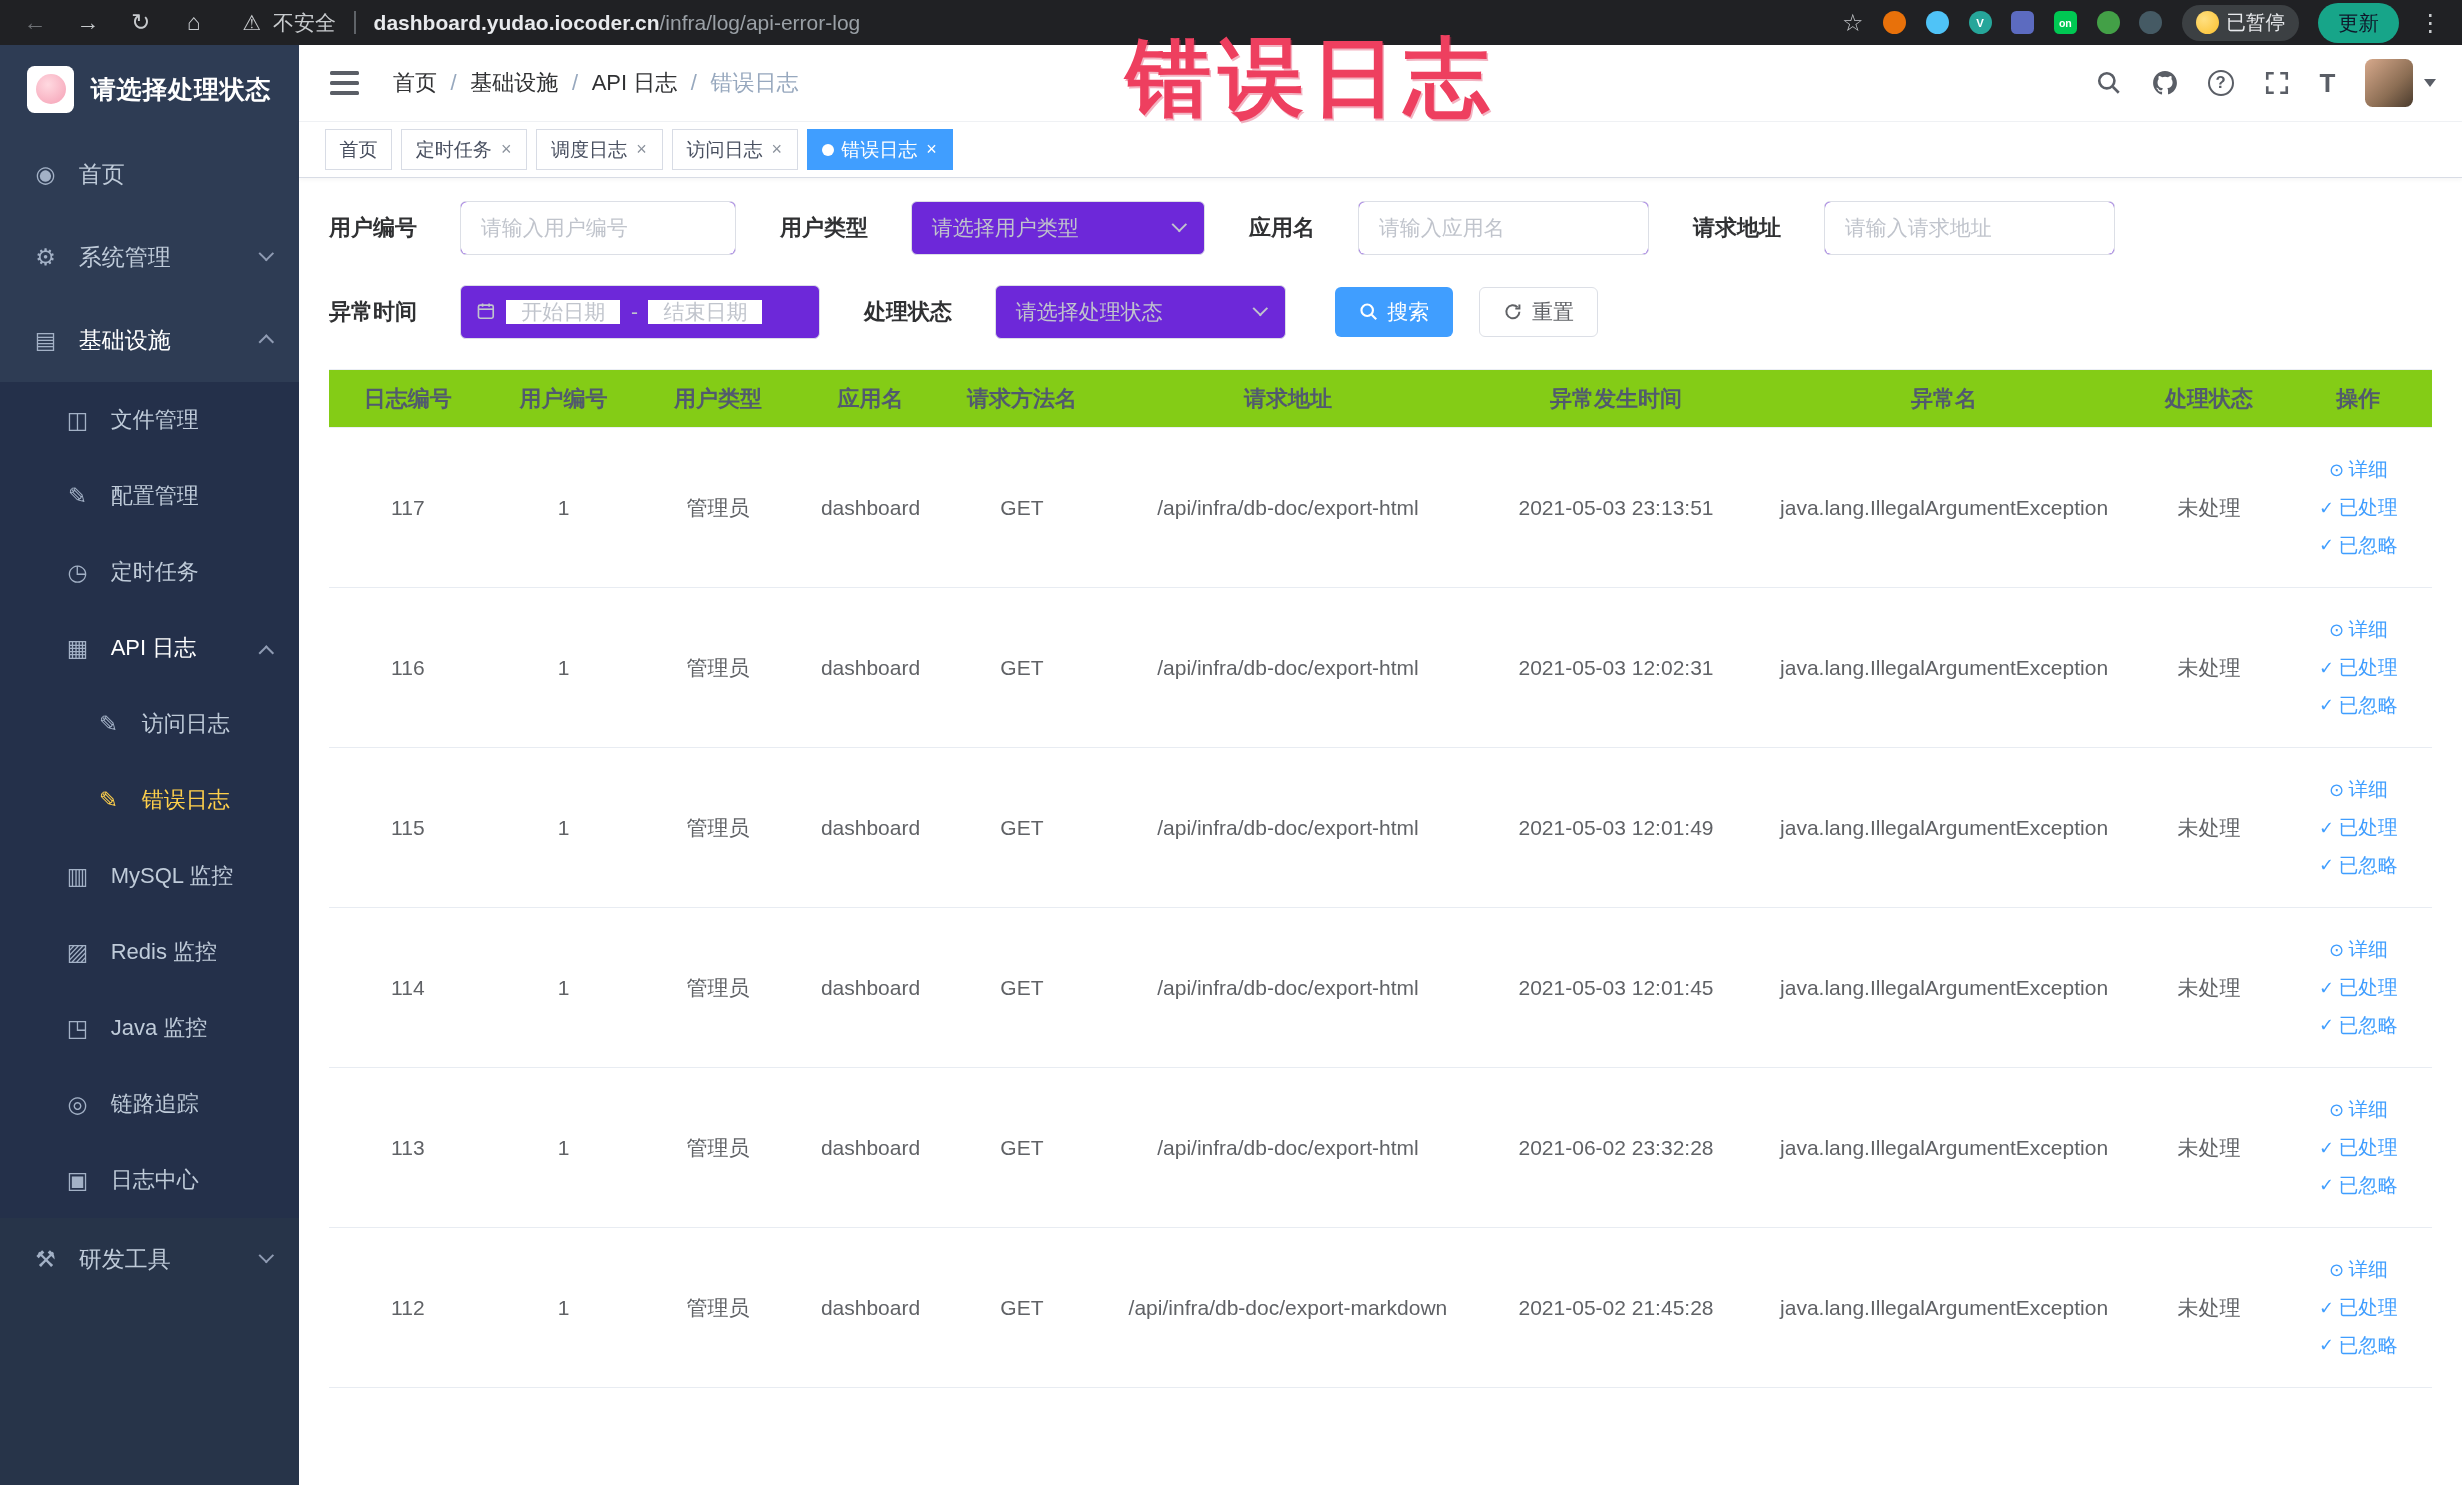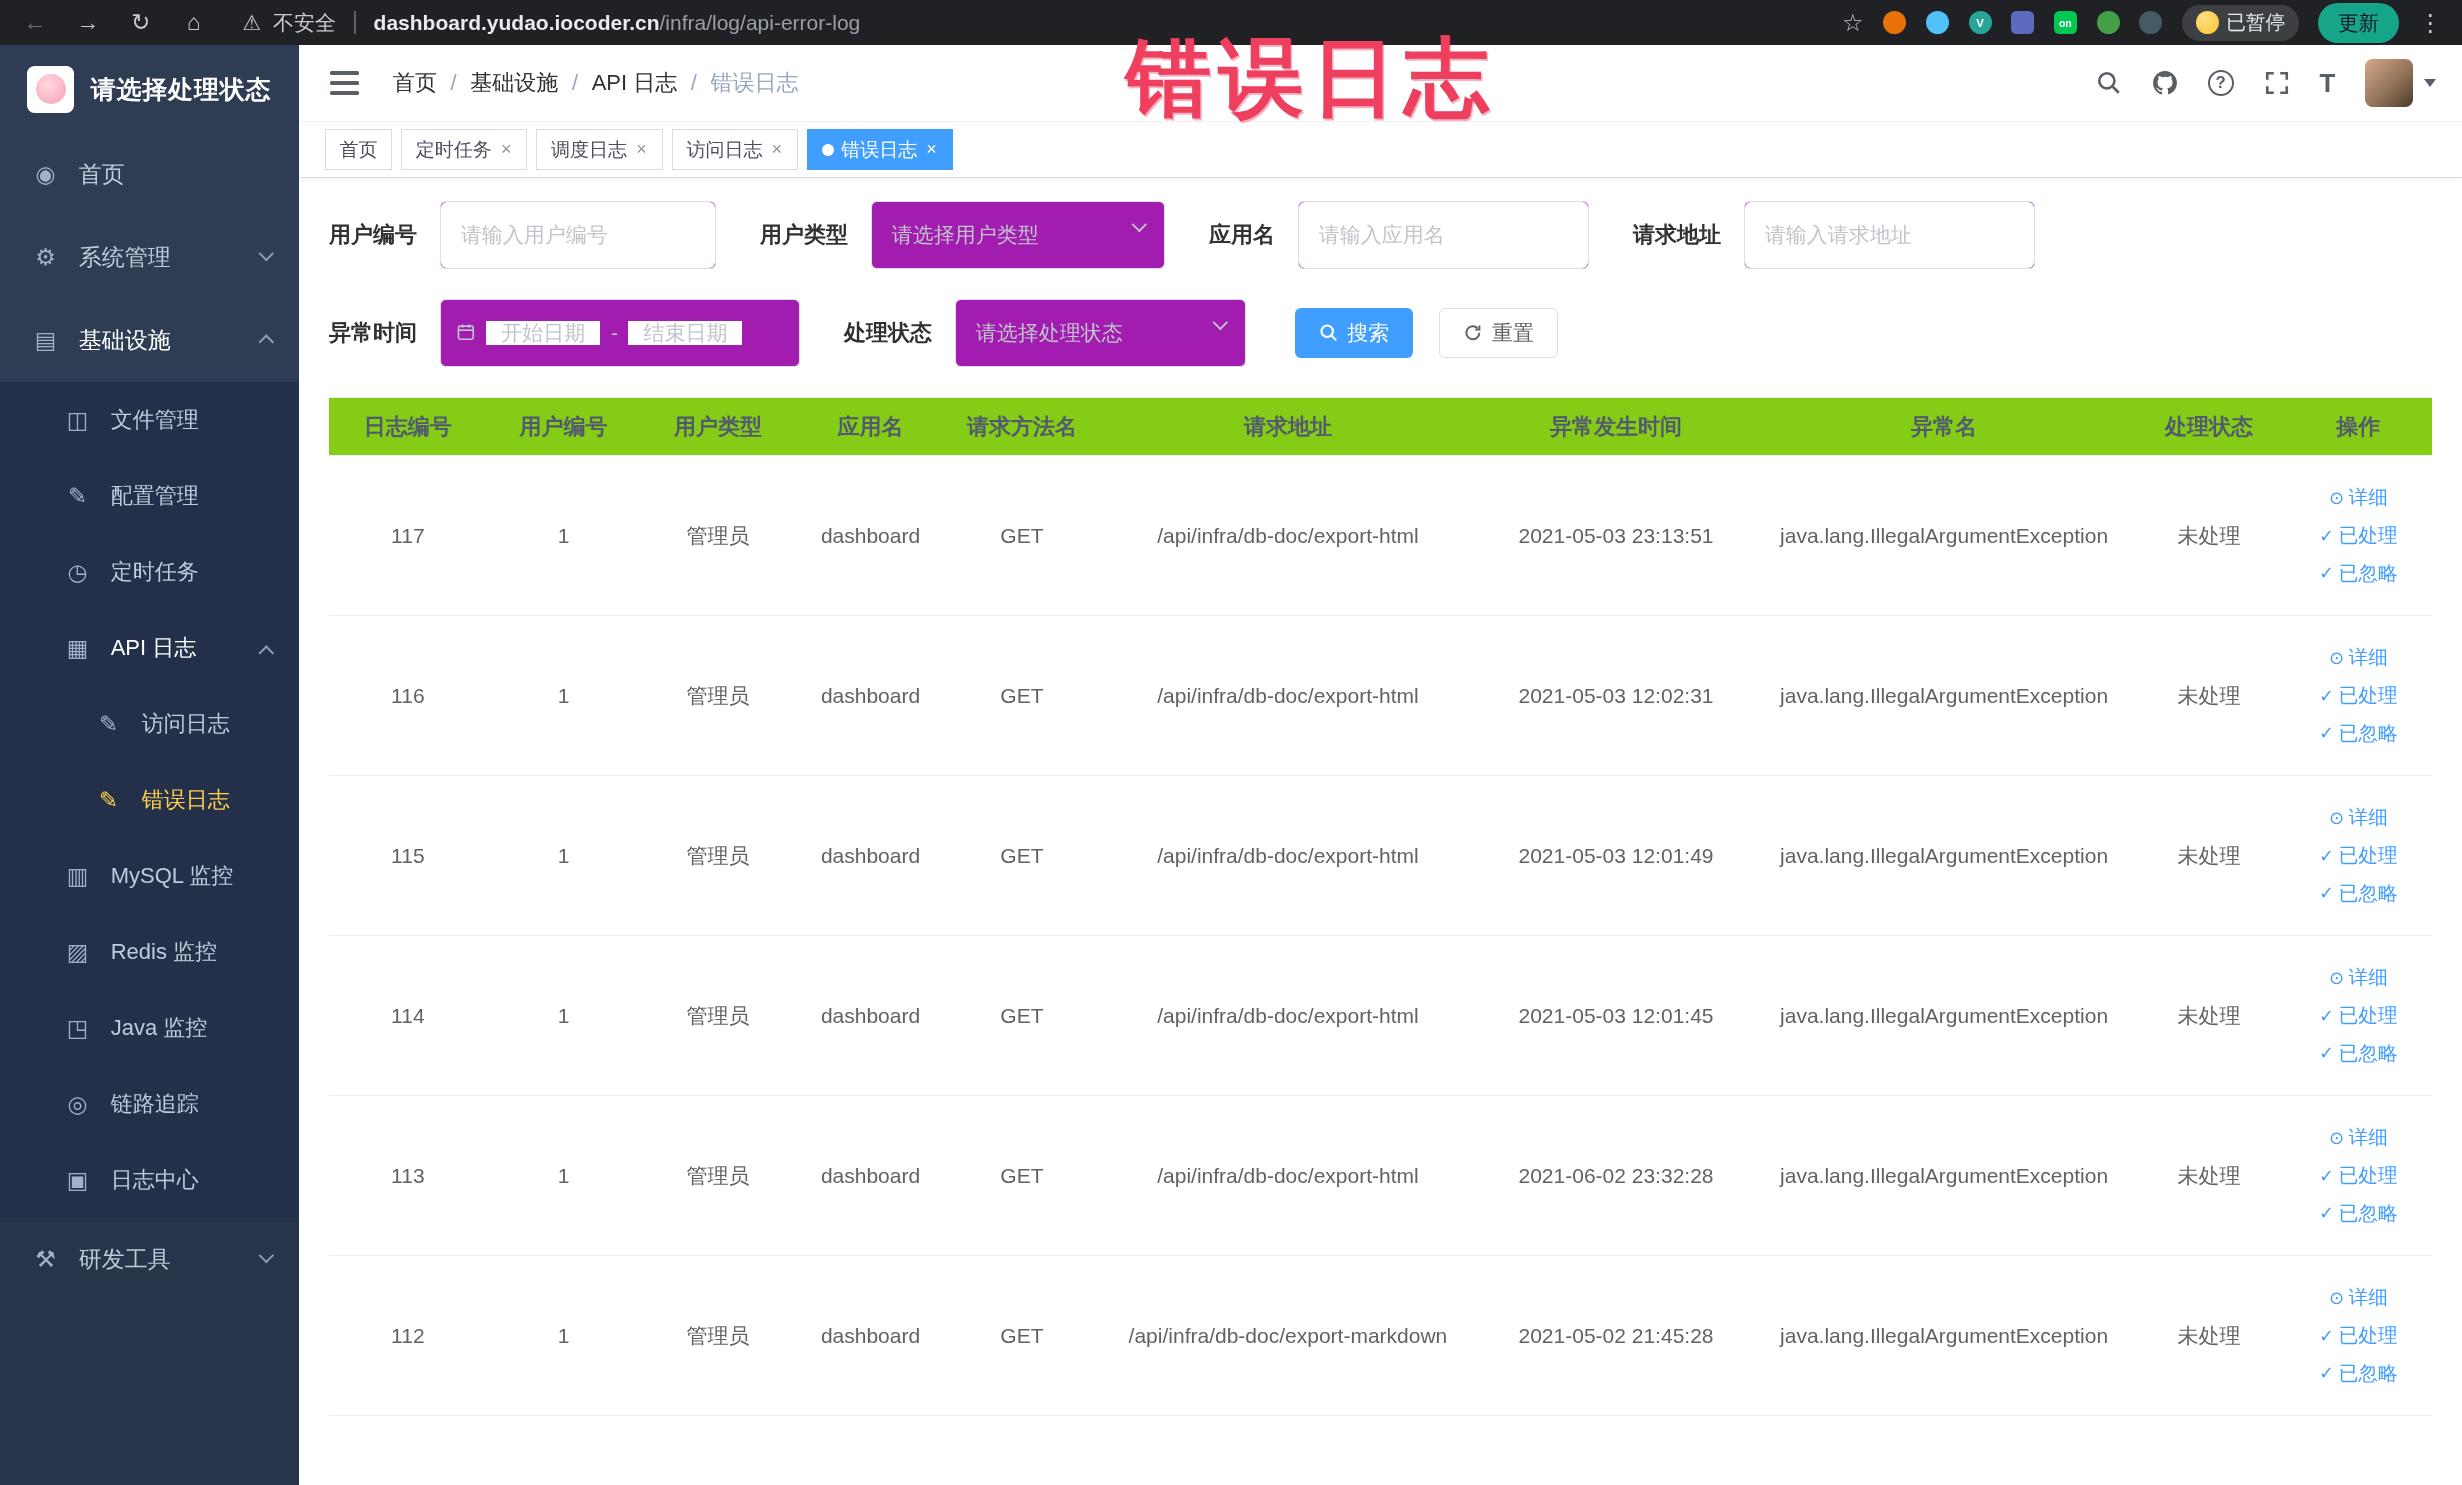--- a/index.html
+++ b/index.html
@@ -72,21 +72,21 @@
   .tag .x { font-size:18px; color:#8c939d; padding:0 1.5px; }
   .tag.active { background:#409EFF; border-color:#409EFF; color:#fff; }
   .tag.active .x { color:#fff; }
   .tag .dot { width:12px; height:12px; border-radius:50%; background:#fff; }
 
   
   .content { padding:23px 30px 1px 30px; flex:1; overflow:hidden; }
   .filter-row { display:flex; align-items:center; margin-bottom:30px; }
   .f-group { display:flex; align-items:center; margin-right:44px; }
   .f-label { font-size:22px; font-weight:bold; color:#303133; margin-right:23px; white-space:nowrap; }
-  .f-input, .f-select, .f-range { height:68px; border:1.5px solid #dcdfe6; border-radius:6px; background:#a21caf; display:flex; align-items:center; }
+  .f-input, .f-select, .f-range { height:54px; border:1.5px solid #dcdfe6; border-radius:6px; background:#6d28d9; display:flex; align-items:center;margin-left:20px; }
   .f-input input { border:none; outline:none; width:100%; height:100%; padding:0 19.7px; font-size:21px; color:#606266; border-radius:6px; }
   .f-input input::placeholder, .f-range input::placeholder { color:#c0c4cc; }
   .f-select { position:relative; padding:0 45px 0 19.7px; cursor:pointer; }
   .f-select .ph { font-size:21px; color:#c0c4cc; }
   .sel-arrow { position:absolute; right:19.7px; top:16.7px; width:10.6px; height:10.6px; border-right:2.3px solid #c0c4cc; border-bottom:2.3px solid #c0c4cc; transform:rotate(45deg); }
   .f-range { padding:0 15px; gap:10.6px; }
   .f-range .cal { color:#c0c4cc; flex-shrink:0; }
   .f-range input { border:none; outline:none; width:114px; text-align:center; font-size:21px; color:#606266; }
   .f-range .rsep { color:#c0c4cc; font-size:21px; }
   .w365 { width:276px; } .w388 { width:294px; } .w384 { width:291px; } .w475 { width:360px; }

